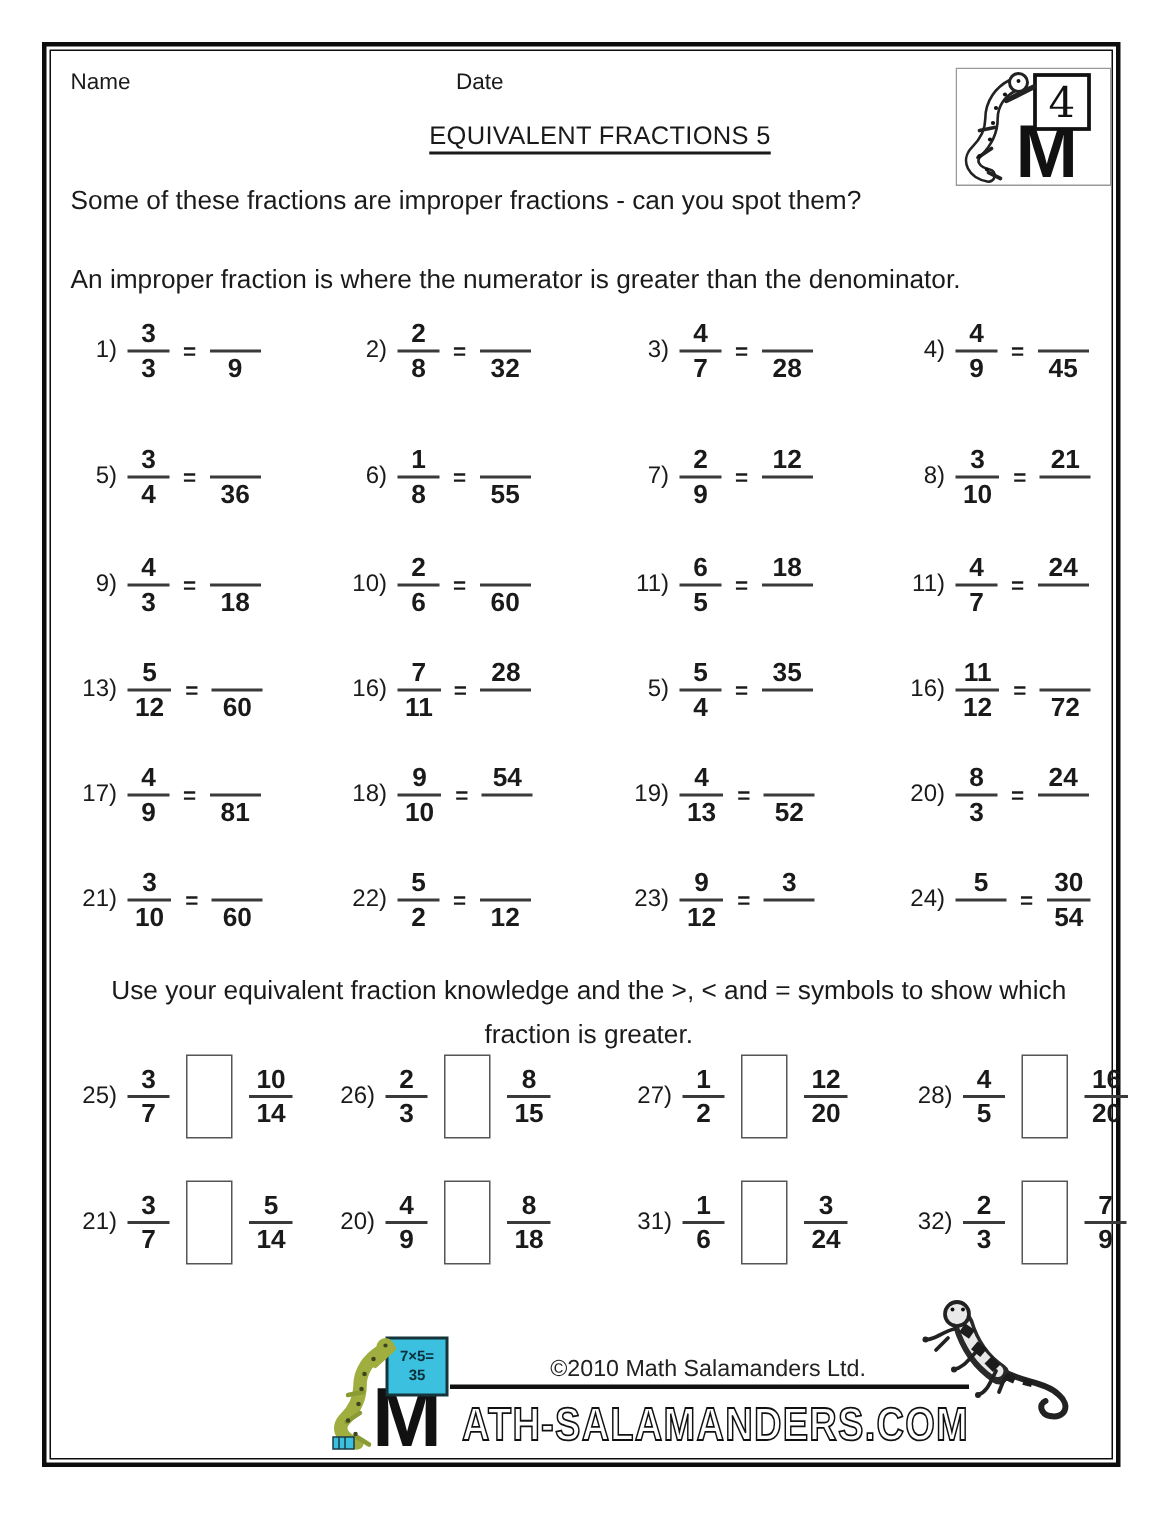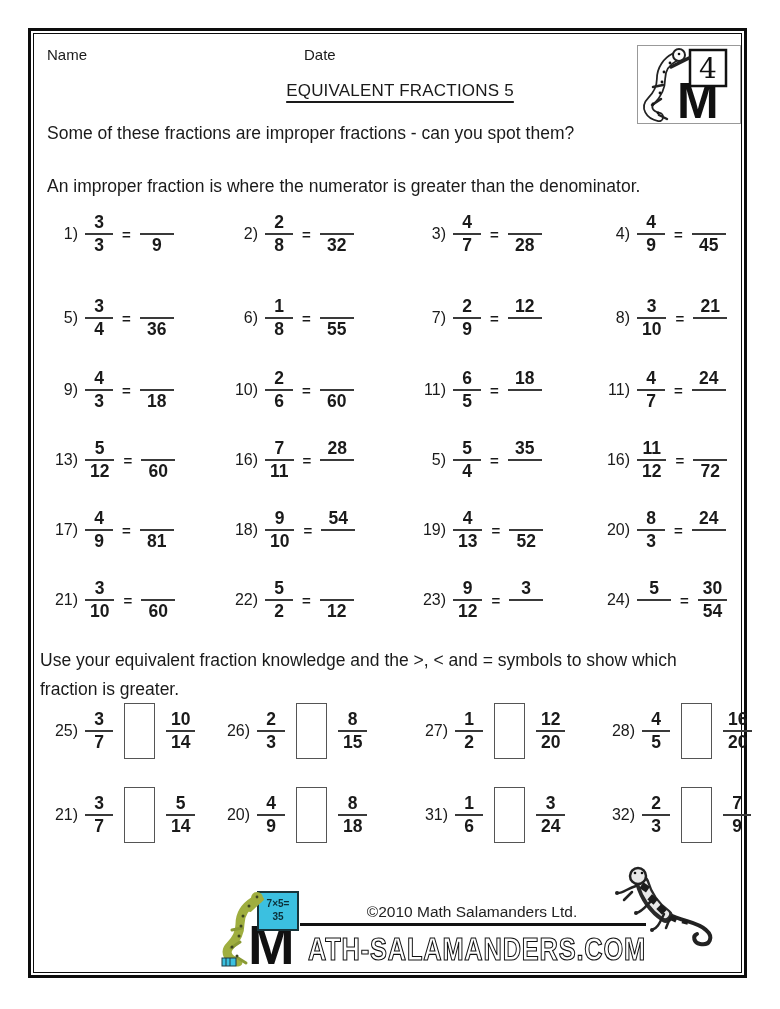--- a/index.html
+++ b/index.html
@@ -13,21 +13,21 @@
   .frame-inner{position:absolute;inset:2px;border:1px solid #0d0d0d;}
   
   .meta{top:46px;font-size:15px;}
   .meta-name{left:47px;}
   .meta-date{left:304px;text-align:right;}
   .title{left:60px;width:680px;top:81px;text-align:center;font-size:17px;letter-spacing:.2px;}
   .title span{text-decoration:underline;text-underline-offset:5px;text-decoration-thickness:2px;}
   .intro{left:47px;width:690px;font-size:17.5px;}
   .intro1{top:123px;}
   .intro2{top:176px;}
-  .instr{left:40px;width:705px;font-size:17.5px;}
+  .instr{left:40px;width:705px;text-align:center;font-size:17.5px;}
   .instr1{top:650px;}
   .instr2{top:679px;}
   
   .prow{left:44px;width:700px;height:58px;display:grid;align-items:center;
         grid-template-columns:180px 188px 184px auto;}
   .cmprow{grid-template-columns:172px 198px 187px auto;}
   .pcell{display:flex;align-items:center;gap:7px;}
   .pnum{width:34px;text-align:right;font-size:16px;flex:none;}
   .frac{display:inline-flex;flex-direction:column;align-items:center;
         font-weight:bold;font-size:17.5px;line-height:1;}

